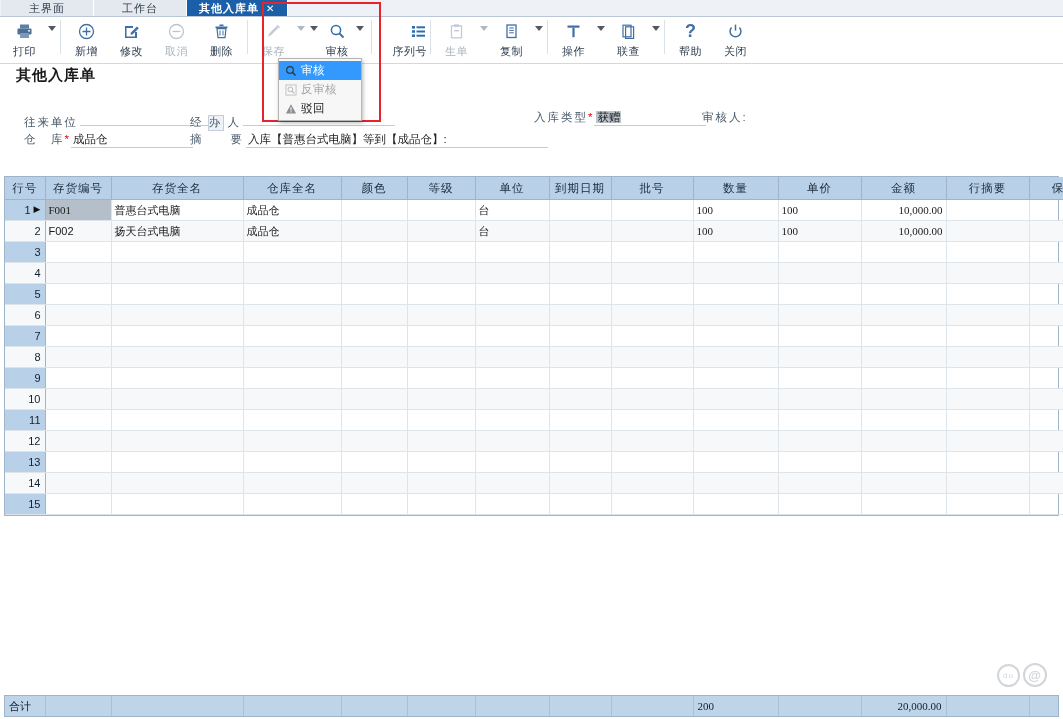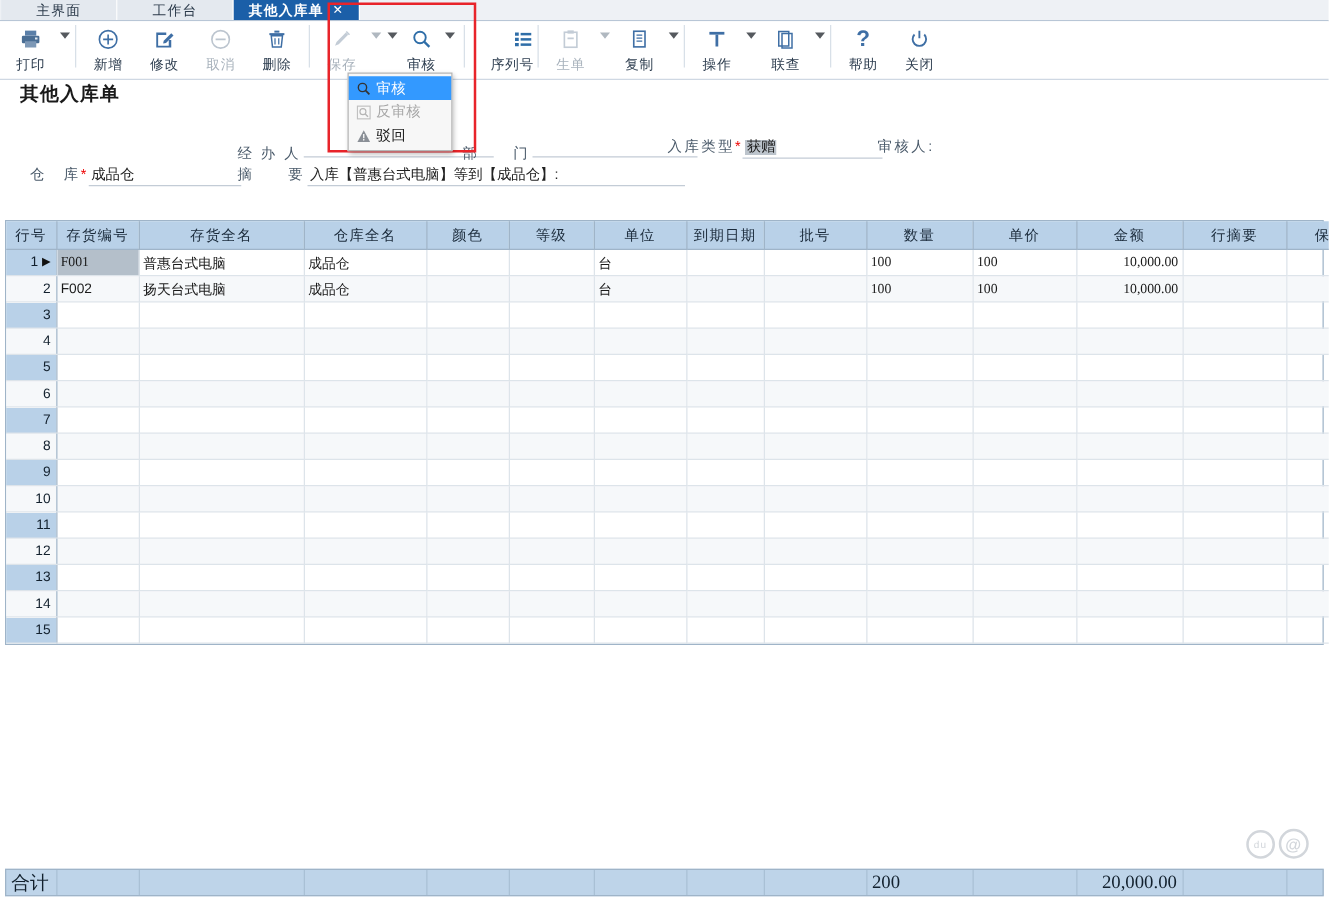--- a/index.html
+++ b/index.html
@@ -278,21 +278,21 @@
     background: #bed4e9;
   }
   table.tot {
     border-collapse: collapse;
     width: 100%;
     table-layout: fixed;
   }
   table.tot td {
     height: 20px;
     border-right: 1px solid #a9c0d5;
-    font-size: 15px;
+    font-size: 11px;
     color: #12202d;
     padding: 0 4px;
     white-space: nowrap;
   }
   table.tot td.num { text-align: right; }
 
   
   .watermark {
     position: absolute;
     right: 12px;
@@ -553,30 +553,31 @@
       </svg>
     </span>
     <span class="dd-label">驳回</span>
   </div>
 </div>
 
 <div class="doc-title">其他入库单</div>
 
 <div class="form">
 
+  <div class="fld" style="left:24px; top:2px;">
+    <span class="flbl">往来单位</span>
+    <span class="fval" style="min-width:140px;"></span>
+    <span class="picker-btn" style="position:relative; margin-left:-14px;">⌄</span>
+  </div>
 
   <div class="fld" style="left:190px; top:2px;">
     <span class="flbl">经 办 人</span>
     <span class="fval" style="min-width:150px;"></span>
   </div>
 
-  <div class="fld" style="left:370px; top:2px;">
-    <span class="flbl">部　　门</span>
-    <span class="fval" style="min-width:130px;"></span>
-  </div>
 
   <div class="fld" style="left:534px; top:2px;">
     <span class="flbl">入库类型</span>
     <span class="req">*</span>
     <span class="fval" style="min-width:110px; border-bottom:1px solid #c3ccd6;">
       <span class="sel-text">获赠</span>
     </span>
   </div>
 
   <div class="fld" style="left:702px; top:2px;">

